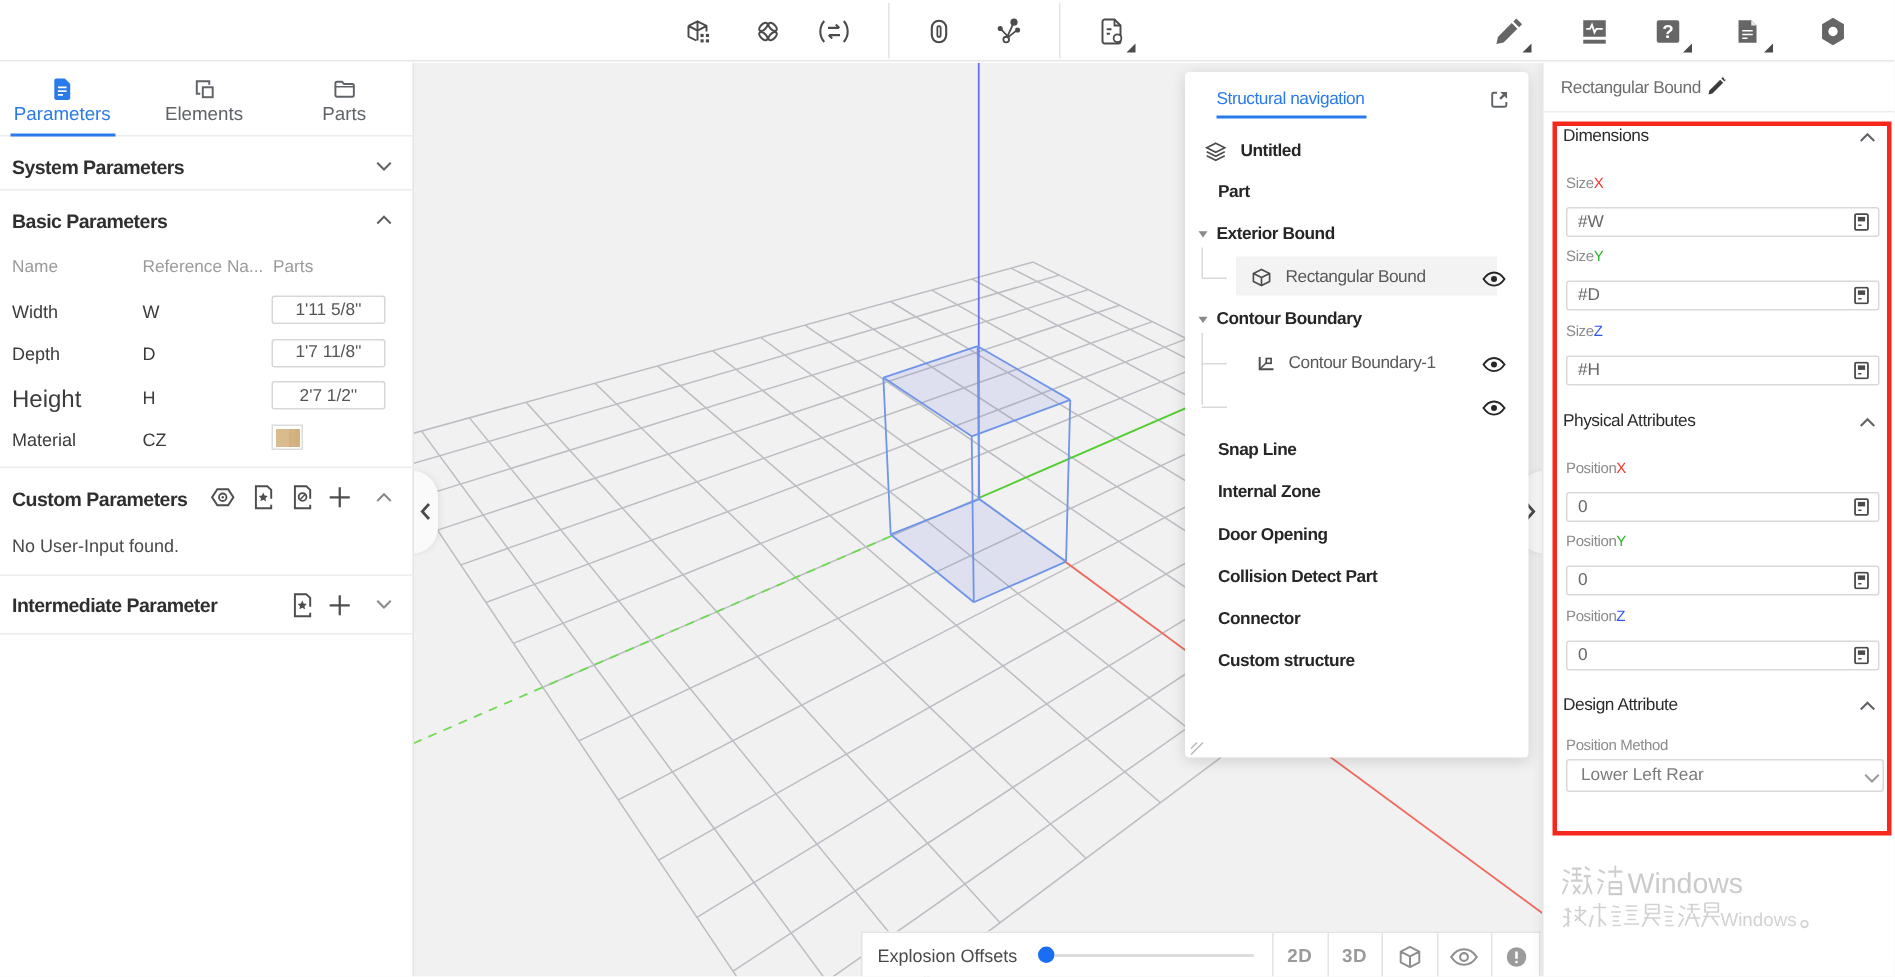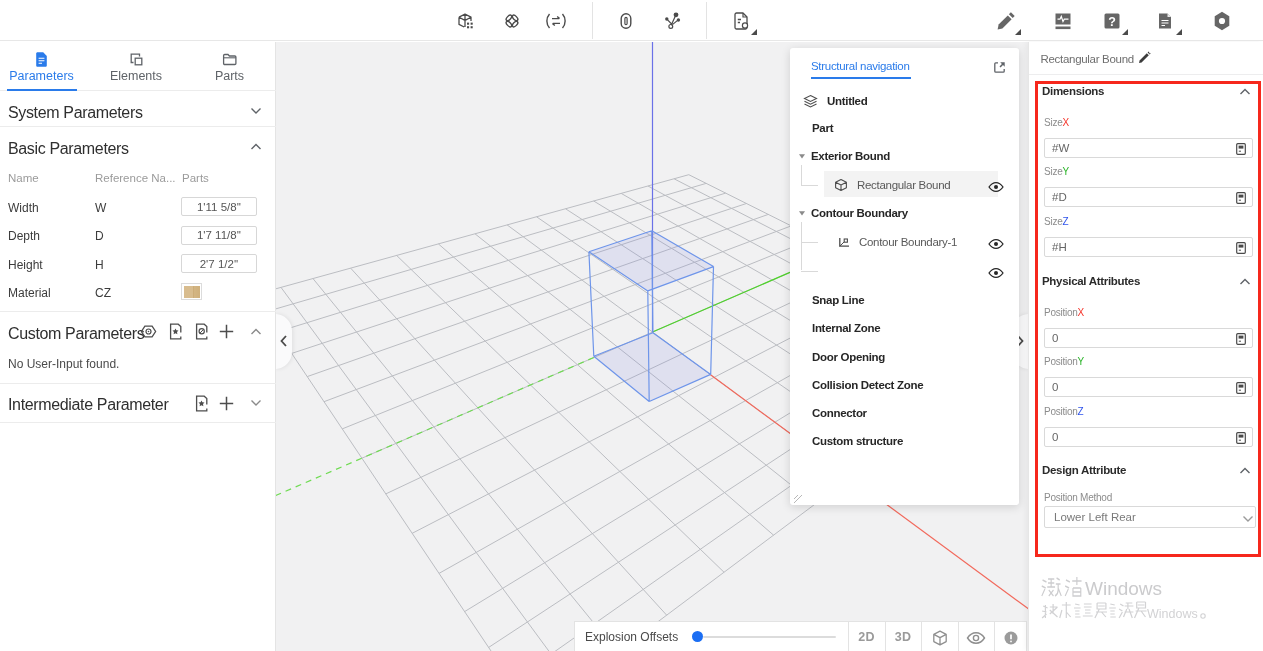--- a/index.html
+++ b/index.html
@@ -5,34 +5,34 @@
 html,body{width:1263px;height:651px;overflow:hidden;font-family:"Liberation Sans",sans-serif;background:#fff;position:relative}
 .abs{position:absolute}
 
 #topbar{left:0;top:0;width:1263px;height:41px;background:#fff;border-bottom:1px solid #e7e7e7;z-index:30}
 .tb-div{position:absolute;top:2px;width:1px;height:37px;background:#e3e3e3}
 .tbi{position:absolute;top:0;width:40px;height:41px;display:flex;align-items:center;justify-content:center}
 .tri{position:absolute;width:0;height:0;border-left:6px solid transparent;border-bottom:6px solid #4b4b4b}
 
 #leftpanel{left:0;top:42px;width:276px;height:609px;background:#fff;border-right:1px solid #e4e4e4;z-index:20}
 .lp-div{position:absolute;left:0;width:276px;height:1px;background:#ececec}
-.sechead{position:absolute;font-size:16px;letter-spacing:-0.35px;font-weight:normal;color:#2f2f2f}
+.sechead{position:absolute;font-size:13px;letter-spacing:-0.35px;font-weight:bold;color:#2f2f2f}
 .gray{color:#9b9b9b}
 .inp{position:absolute;border:1px solid #d7d7d7;border-radius:2px;background:#fff;font-size:11.5px;color:#555;display:flex;align-items:center;justify-content:center}
 
 #viewport{left:276px;top:42px;width:752px;height:609px;background:#f1f1f2;overflow:hidden;z-index:1}
 
 #navpanel{left:790px;top:48px;width:229px;height:457px;background:#fff;border-radius:3px;box-shadow:0 2px 10px rgba(0,0,0,0.14);z-index:10}
 .trow{position:absolute;left:0;width:229px;height:28px;display:flex;align-items:center}
 .tbold{font-size:11.5px;letter-spacing:-0.3px;font-weight:bold;color:#262626}
 .tnorm{font-size:11.5px;letter-spacing:-0.3px;color:#595959}
 
 #rightpanel{left:1028px;top:42px;width:235px;height:609px;background:#fff;border-left:1px solid #e6e6e6;box-shadow:-2px 0 6px rgba(0,0,0,0.05);z-index:20}
 .rp-lab{position:absolute;font-size:10px;letter-spacing:-0.25px;color:#8c8c8c}
-.rp-head{position:absolute;font-size:11.5px;letter-spacing:-0.3px;font-weight:bold;color:#2b2b2b}
+.rp-head{position:absolute;font-size:11.5px;letter-spacing:-0.3px;font-weight:normal;color:#2b2b2b}
 .rp-inp{position:absolute;left:15px;width:209px;height:20px;border:1px solid #d9d9d9;border-radius:2px;background:#fff;font-size:11.5px;color:#666;line-height:18px;padding-left:7px}
 
 #botbar{left:298px;top:579px;width:453px;height:30px;background:#fff;border:1px solid #e3e3e3;border-bottom:none;z-index:5}
 .bb-div{position:absolute;top:0;width:1px;height:30px;background:#e3e3e3}
 .bb-txt{position:absolute;top:0;height:30px;display:flex;align-items:center;justify-content:center;font-size:12.5px;font-weight:bold;color:#9a9a9a;letter-spacing:0.3px}
 </style></head>
 <body>
 <div class="abs" id="viewport">
   <svg width="752" height="609" viewBox="0 0 752 609" style="position:absolute;left:0;top:0">
 <path d="M-23.3 253.2L412.8 132.7M-11.9 270.3L430.1 141.4M1.3 289.9L449.6 151.1M15.7 311.4L470.4 161.5M31.2 334.6L492.3 172.4M48.0 359.7L515.2 183.9M66.2 386.9L539.3 195.9M85.9 416.2L564.4 208.5M109.8 451.9L593.9 223.2M136.2 491.3L625.0 238.8M163.0 531.4L655.3 253.9M188.6 569.6L683.0 267.8M212.7 605.4L708.0 280.2M235.7 639.8L731.1 291.8M257.7 672.7L752.4 302.4M-23.3 253.2L257.7 672.7M5.0 245.4L297.7 642.8M37.0 236.6L341.5 610.1M74.7 226.2L390.7 573.2M120.7 213.5L448.1 530.3M162.4 201.9L497.6 493.2M199.0 191.8L539.2 462.1M231.1 182.9L574.3 435.7M260.6 174.8L605.5 412.4M289.6 166.8L635.3 390.1M317.7 159.0L663.4 369.1M345.2 151.4L690.0 349.2M372.0 144.0L715.2 330.3M398.1 136.8L739.2 312.4M412.8 132.7L752.4 302.4" stroke="#bbbdc2" stroke-width="1" fill="none"></path>
@@ -216,21 +216,21 @@
     </svg>
 <div class="gray" style="position:absolute;left:8px;top:129.5px;font-size:11.5px">Name</div>
 <div class="gray" style="position:absolute;left:95px;top:129.5px;font-size:11.5px;width:80px;overflow:hidden;white-space:nowrap">Reference Na...</div>
 <div class="gray" style="position:absolute;left:182px;top:129.5px;font-size:11.5px">Parts</div>
 <div style="position:absolute;left:8px;top:158.5px;font-size:12px;color:#3c3c3c">Width</div>
 <div style="position:absolute;left:95px;top:158.5px;font-size:12px;color:#3c3c3c">W</div>
 <div class="inp" style="left:181px;top:155.0px;width:76px;height:19px">1'11 5/8''</div>
 <div style="position:absolute;left:8px;top:187px;font-size:12px;color:#3c3c3c">Depth</div>
 <div style="position:absolute;left:95px;top:187px;font-size:12px;color:#3c3c3c">D</div>
 <div class="inp" style="left:181px;top:183.5px;width:76px;height:19px">1'7 11/8''</div>
-<div style="position:absolute;left:8px;top:215.5px;font-size:12px;color:#3c3c3c">Height</div>
+<div style="position:absolute;left:8px;top:215.5px;font-size:16px;color:#3c3c3c">Height</div>
 <div style="position:absolute;left:95px;top:215.5px;font-size:12px;color:#3c3c3c">H</div>
 <div class="inp" style="left:181px;top:212.0px;width:76px;height:19px">2'7 1/2''</div>
 <div style="position:absolute;left:8px;top:243.5px;font-size:12px;color:#3c3c3c">Material</div>
 <div style="position:absolute;left:95px;top:243.5px;font-size:12px;color:#3c3c3c">CZ</div>
 <div style="position:absolute;left:181px;top:241px;width:21px;height:17px;border:1px solid #dcdcdc;background:#fff;padding:1.5px">
       <div style="width:100%;height:100%;background:linear-gradient(90deg,#d8bc8e 0%,#d8bc8e 55%,#c9a873 58%,#d3b583 62%,#cfb07c 100%)"></div>
     </div>
 <div class="lp-div" style="top:268.5px"></div>
 <div class="sechead" style="left:8px;top:282.5px">Custom Parameters</div>
 <div style="position:absolute;left:140px;top:281px"><svg width="17" height="17" viewBox="0 0 17 17">
@@ -341,21 +341,21 @@
 <div class="trow" style="top:238px">
       <span class="tbold" style="margin-left:22px">Snap Line</span>
     </div>
 <div class="trow" style="top:266px">
       <span class="tbold" style="margin-left:22px">Internal Zone</span>
     </div>
 <div class="trow" style="top:295px">
       <span class="tbold" style="margin-left:22px">Door Opening</span>
     </div>
 <div class="trow" style="top:323px">
-      <span class="tbold" style="margin-left:22px">Collision Detect Zone</span>
+      <span class="tbold" style="margin-left:22px">Collision Detect Part</span>
     </div>
 <div class="trow" style="top:351px">
       <span class="tbold" style="margin-left:22px">Connector</span>
     </div>
 <div class="trow" style="top:379px">
       <span class="tbold" style="margin-left:22px">Custom structure</span>
     </div>
 <div style="position:absolute;left:11px;top:117px;width:1px;height:20px;background:#d9d9d9"></div>
 <div style="position:absolute;left:11px;top:136.5px;width:17px;height:1px;background:#d9d9d9"></div>
 <div style="position:absolute;left:11px;top:174px;width:1px;height:48px;background:#d9d9d9"></div>

